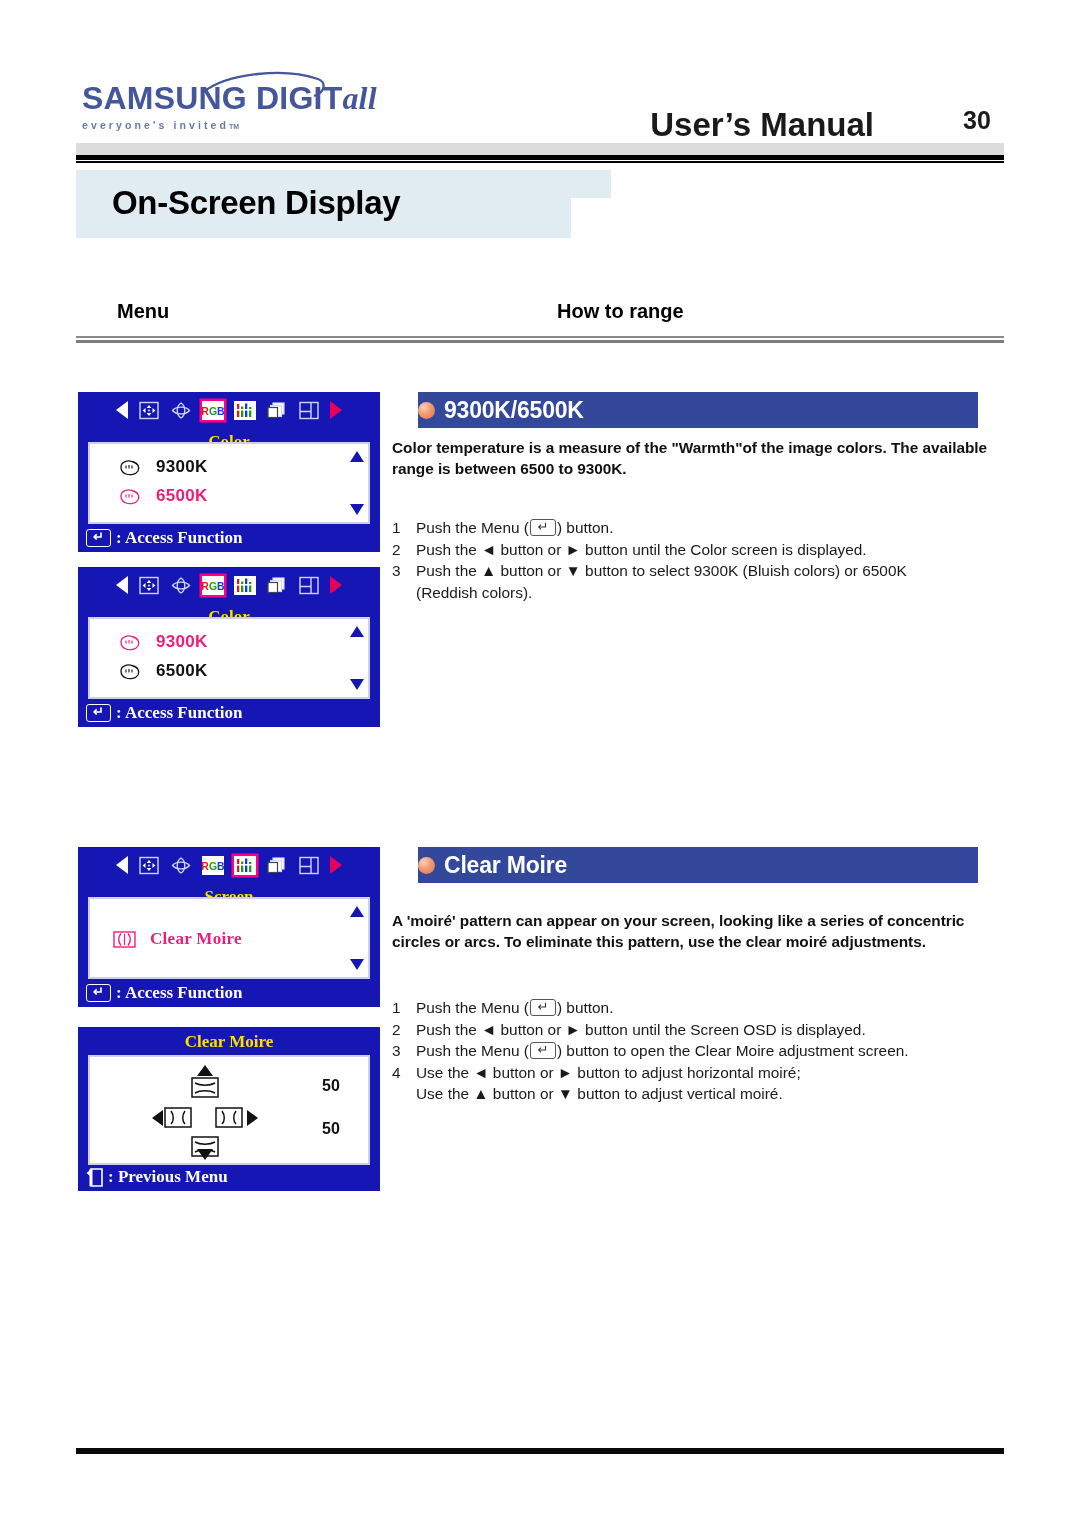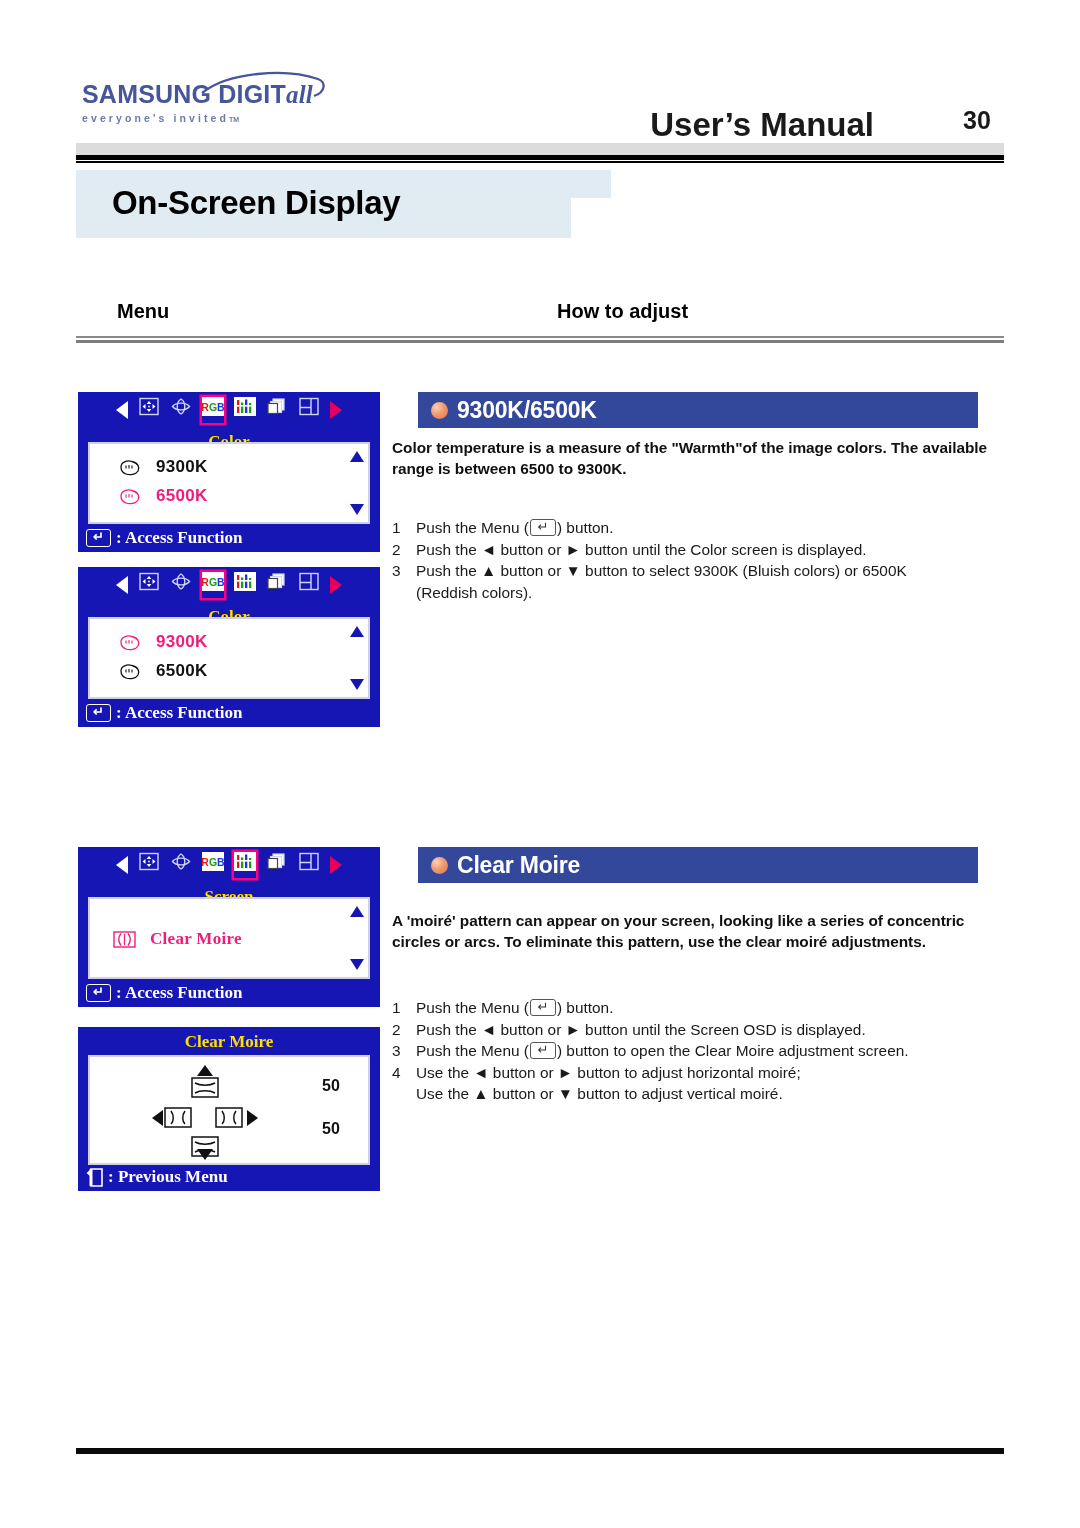--- a/index.html
+++ b/index.html
@@ -7,21 +7,21 @@
     width:1080px;height:1528px;background:#ffffff;
     font-family:"Liberation Sans",sans-serif;
     -webkit-font-smoothing:antialiased;
     overflow:hidden;position:relative;
   }
 
   
   .logo-wrap{position:absolute;left:82px;top:82px;width:320px;height:60px;}
   .logo-sam{
     font-family:"Liberation Sans",sans-serif;
-    font-weight:bold;font-size:25px;letter-spacing:.2px;
+    font-weight:bold;font-size:32px;letter-spacing:.2px;
     color:#45569b;line-height:1;white-space:nowrap;
   }
   .logo-sam .ital{font-family:"Liberation Serif",serif;font-style:italic;font-weight:bold;}
   .logo-swoosh{position:absolute;left:118px;top:-12px;width:128px;height:30px;}
   .logo-tag{
     margin-top:5px;font-size:10.5px;color:#6d7aa8;font-weight:bold;
     letter-spacing:3.1px;white-space:nowrap;
   }
   .logo-tag .tm{font-size:7px;letter-spacing:0;}
 
@@ -58,21 +58,21 @@
   .dbl-rule i{display:block;background:#8a8a8a;}
   .dbl-rule i.a{height:2px;}
   .dbl-rule i.b{height:2px;background:#fff;}
   .dbl-rule i.c{height:3px;background:#7d7d7d;}
 
   .foot-rule{position:absolute;left:76px;top:1448px;width:928px;height:6px;background:#0a0a0a;}
 
   
   .sec-head{
     position:absolute;height:36px;background:#33479b;
-    display:flex;align-items:center;padding-left:13px;box-sizing:border-box;
+    display:flex;align-items:center;box-sizing:border-box;
   }
   .sec-bullet{
     width:17px;height:17px;border-radius:50%;margin-right:9px;flex:0 0 auto;
     background:radial-gradient(circle at 33% 30%, #ffd0b4 0%, #f09a72 45%, #d9764a 100%);
   }
   .sec-title{
     font-size:23px;font-weight:bold;color:#fff;letter-spacing:-.2px;white-space:nowrap;
   }
 
   .sec-desc{
@@ -121,21 +121,21 @@
     font-size:13px;line-height:22px;color:#fff;
   }
   .prev-key{
     width:17px;height:19px;flex:0 0 auto;position:relative;
   }
 
   
   .tri-l{width:0;height:0;border-top:9px solid transparent;border-bottom:9px solid transparent;border-right:12px solid #fff;}
   .tri-r{width:0;height:0;border-top:9px solid transparent;border-bottom:9px solid transparent;border-left:12px solid #e6005c;}
 
-  .ic{width:22px;height:26px;flex:0 0 auto;position:relative;}
+  .ic{width:22px;height:19px;flex:0 0 auto;position:relative;}
   .ic svg{display:block;}
   .ic.sel{box-shadow:0 0 0 2.5px #ff0080;}
 
   
   .sc-up,.sc-dn{position:absolute;right:4px;width:0;height:0;}
   .sc-up{border-left:7px solid transparent;border-right:7px solid transparent;border-bottom:11px solid #1616b4;top:7px;}
   .sc-dn{border-left:7px solid transparent;border-right:7px solid transparent;border-top:11px solid #1616b4;bottom:7px;}
 
   .osd-row{position:absolute;display:flex;align-items:center;gap:13px;}
   .osd-row .rlabel{
@@ -171,21 +171,21 @@
 
 <div class="gray-band"></div>
 <div class="rule-thick"></div>
 <div class="rule-thin"></div>
 
 <div class="title-box"></div>
 <div class="title-box-step"></div>
 <div class="page-title">On-Screen Display</div>
 
 <div class="col-menu">Menu</div>
-<div class="col-how">How to adjust</div>
+<div class="col-how">How to range</div>
 <div class="dbl-rule">
     <i class="a"></i>
     <i class="b"></i>
     <i class="c"></i>
   </div>
 
 <div class="sec-head" style="left:418px;top:392px;width:560px;">
   <span class="sec-bullet"></span>
   <span class="sec-title">9300K/6500K</span>
 </div>

